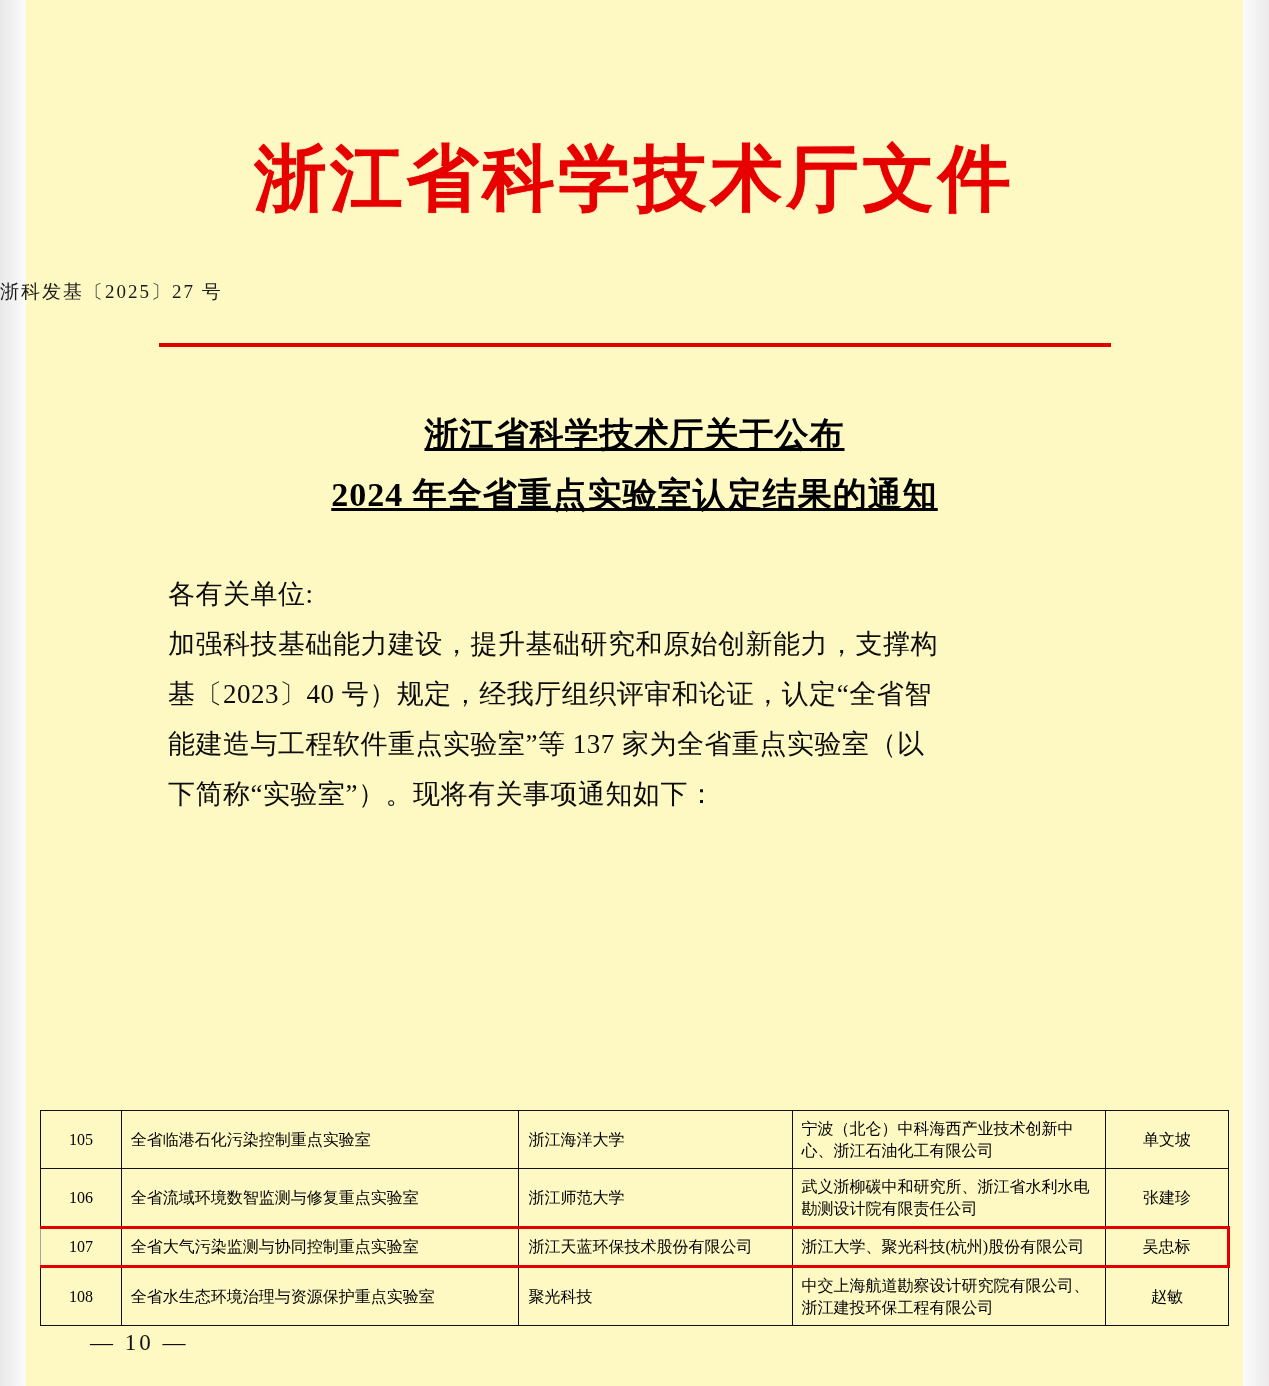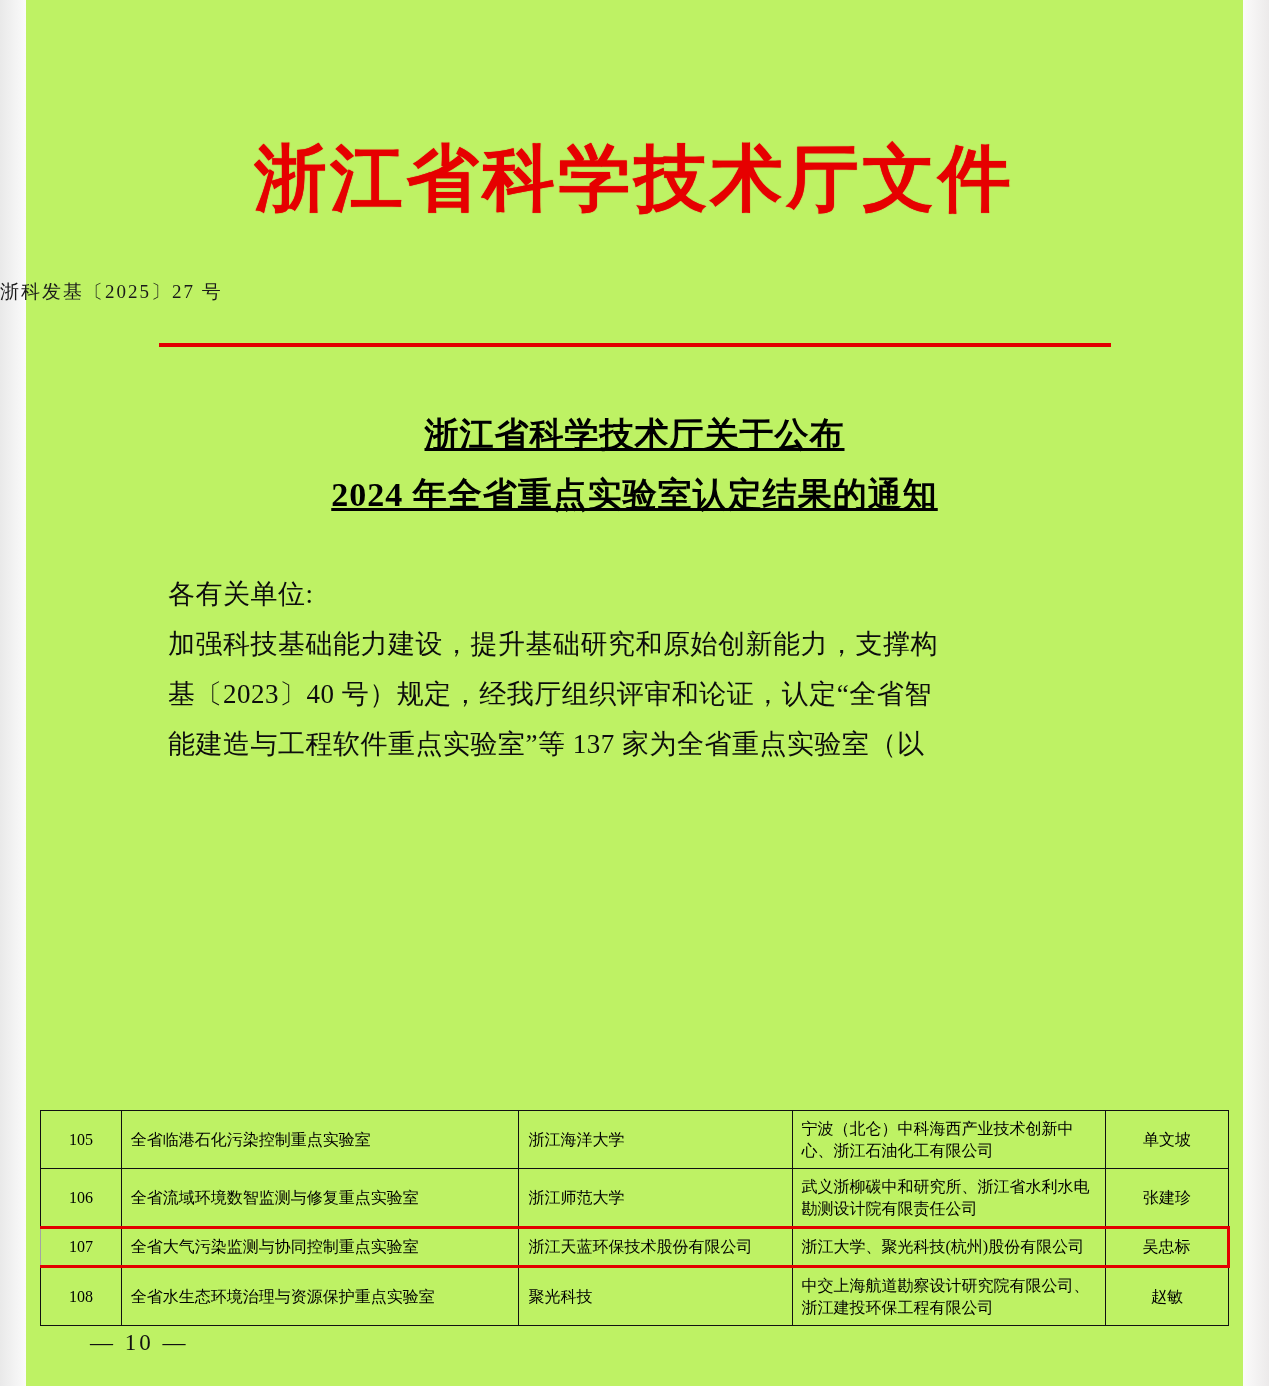--- a/index.html
+++ b/index.html
@@ -13,21 +13,21 @@
     font-family: "Liberation Serif", "DejaVu Serif", serif;
     color: #111;
     position: relative;
     overflow: hidden;
   }
 
   
   .page {
     position: absolute;
     inset: 0;
-    background: #bef264;
+    background: #fef9c3;
     border-radius: 8px;
   }
   .page::before {
     content: "";
     position: absolute;
     left: 0; top: 0; bottom: 0;
     width: 26px;
     background: linear-gradient(to right, #e9e9e9, #fbfbfb);
   }
   .page::after {
@@ -151,20 +151,21 @@
     <div class="headline">
       <div>浙江省科学技术厅关于公布</div>
       <div>2024 年全省重点实验室认定结果的通知</div>
     </div>
 
     <div class="body-text">
       <p>各有关单位:</p>
       <p>加强科技基础能力建设，提升基础研究和原始创新能力，支撑构</p>
       <p>基〔2023〕40 号）规定，经我厅组织评审和论证，认定“全省智</p>
       <p>能建造与工程软件重点实验室”等 137 家为全省重点实验室（以</p>
+      <p>下简称“实验室”）。现将有关事项通知如下：</p>
     </div>
   </div>
 
   <div class="table-wrap">
     <table class="lab-table">
       <tbody>
         <tr>
           <td class="c-no">105</td>
           <td class="c-name">全省临港石化污染控制重点实验室</td>
           <td class="c-org">浙江海洋大学</td>

